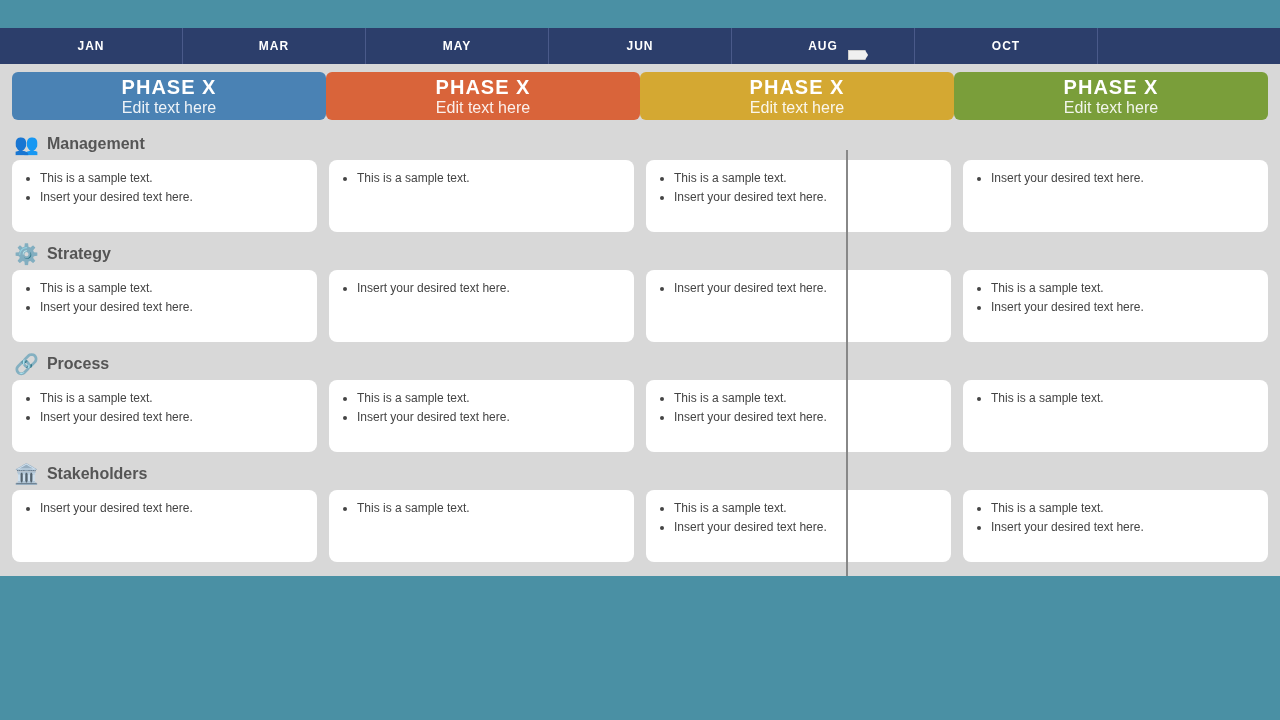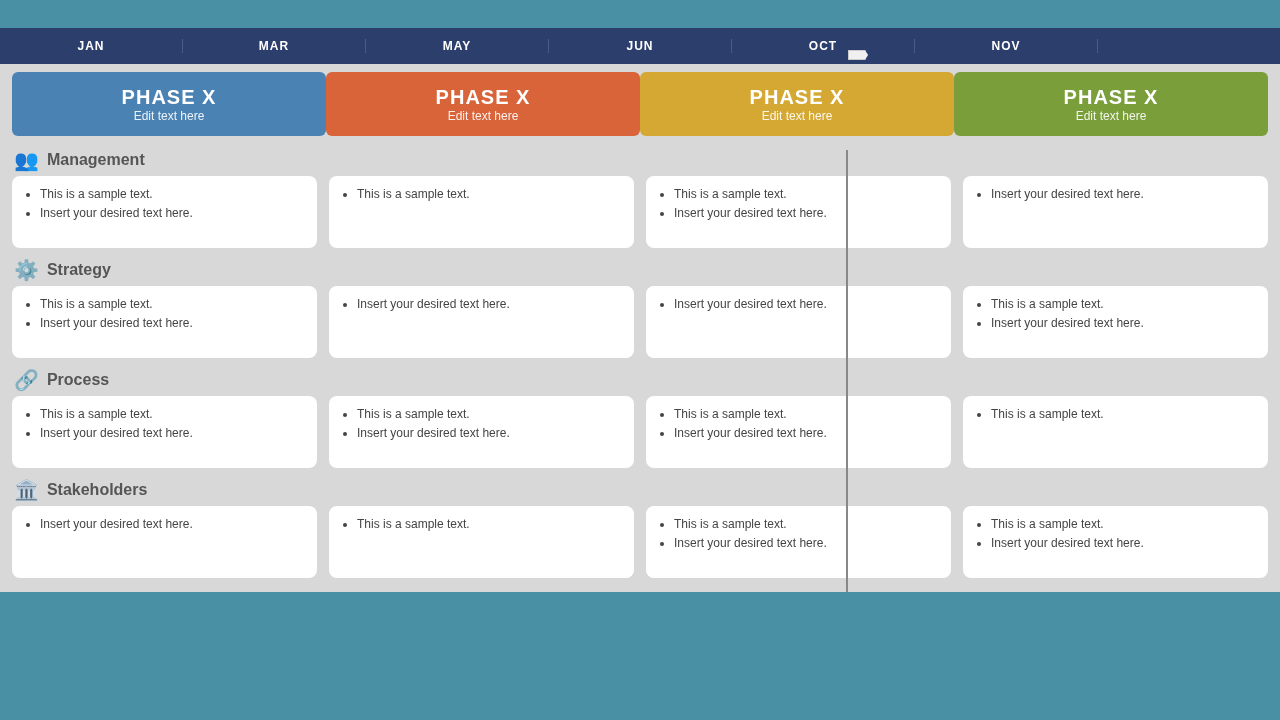--- a/index.html
+++ b/index.html
@@ -41,21 +41,20 @@
       color: #333;
       clip-path: polygon(0 0, 85% 0, 100% 50%, 85% 100%, 0 100%);
       white-space: nowrap;
     }
 
     
     .month-bar {
       display: flex;
       background: #2c3e6b;
       height: 36px;
-      align-items: center;
     }
     .month-cell {
       flex: 1;
       display: flex;
       align-items: center;
       justify-content: center;
       color: #ffffff;
       font-size: 12px;
       font-weight: bold;
       border-right: 1px solid #4a5a8a;
@@ -73,42 +72,42 @@
       padding: 8px 12px;
       flex: 1;
       position: relative;
     }
 
     
     .phase-bar {
       display: flex;
       gap: 0;
       margin-bottom: 8px;
-      height: 64px;
+      height: 48px;
     }
     .phase-block {
       flex: 1;
       border-radius: 6px;
       display: flex;
       flex-direction: column;
       align-items: center;
       justify-content: center;
       color: white;
     }
     .phase-block.blue { background: #4a82b4; }
     .phase-block.orange { background: #d9643a; }
     .phase-block.yellow { background: #d4a832; }
     .phase-block.green { background: #7a9e3a; }
     .phase-title {
       font-size: 20px;
       font-weight: bold;
       letter-spacing: 1px;
     }
     .phase-sub {
-      font-size: 12px;
+      font-size: 16px;
       opacity: 0.9;
     }
 
     
     .section-row {
       margin-bottom: 6px;
     }
     .section-header {
       display: flex;
       align-items: center;
@@ -176,22 +175,22 @@
 
   <div class="today-marker">
     <div class="today-flag"></div>
   </div>
 
   <div class="month-bar" id="month-bar">
       <div class="month-cell">JAN</div>
       <div class="month-cell">MAR</div>
       <div class="month-cell">MAY</div>
       <div class="month-cell">JUN</div>
+      <div class="month-cell">AUG</div>
       <div class="month-cell">OCT</div>
-      <div class="month-cell">NOV</div>
       <div class="month-cell">DEC</div>
     </div>
 
   <div class="content-wrapper">
 
     <div class="today-line"></div>
     <div class="today-line-dot"></div>
 
     <div class="content-area">
 

